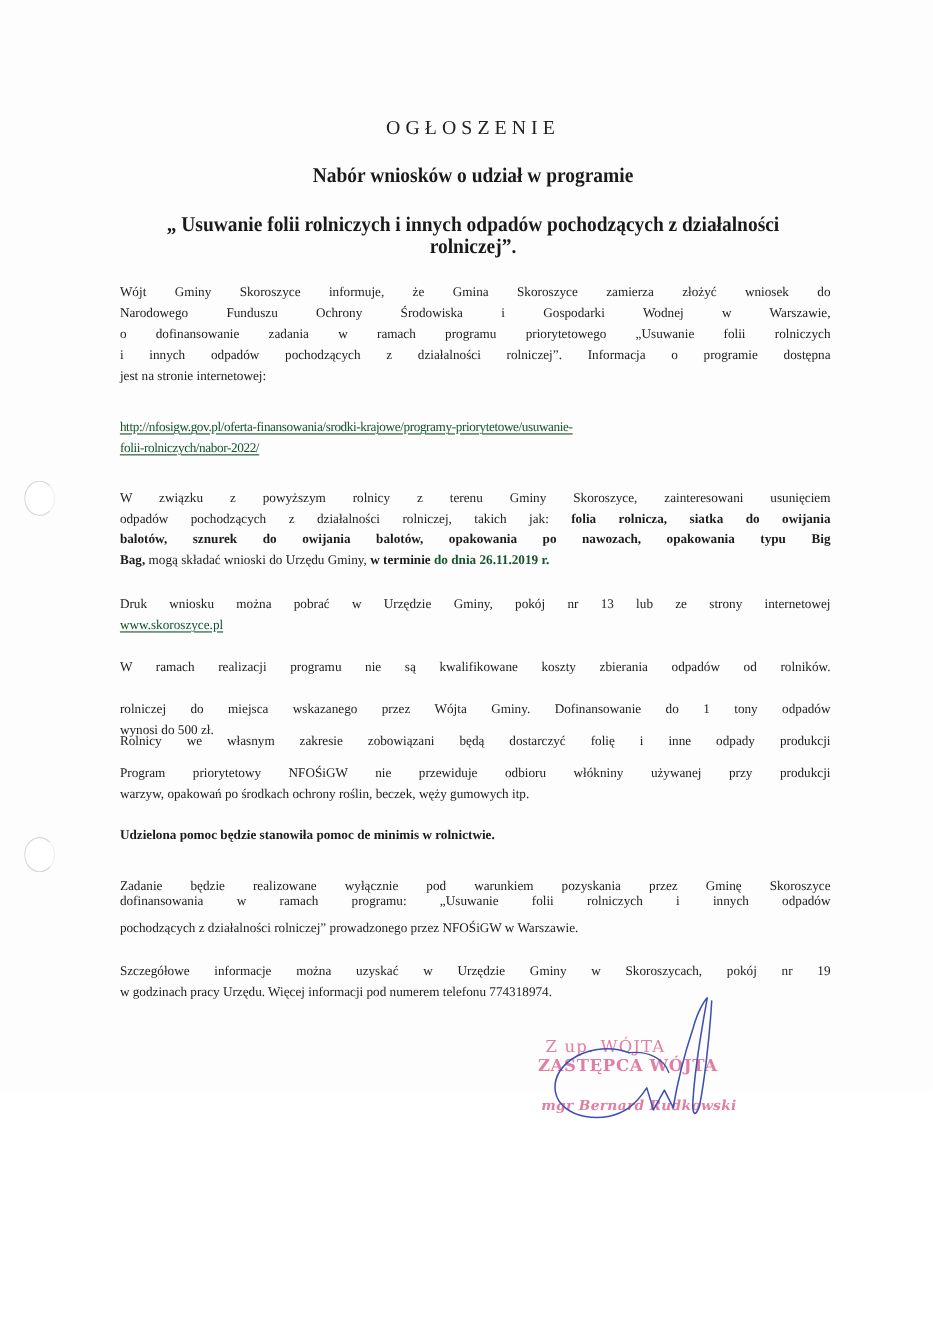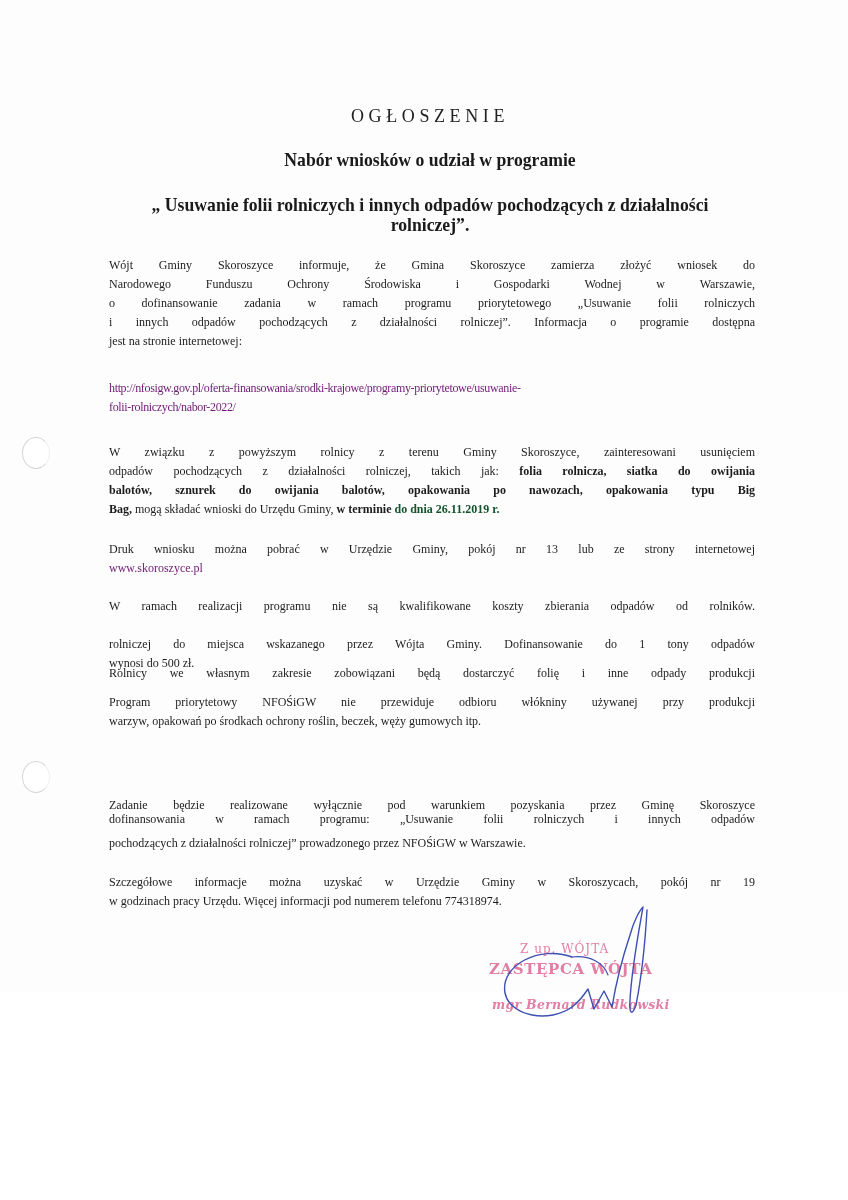--- a/index.html
+++ b/index.html
@@ -15,23 +15,23 @@
   .center { position: absolute; left: 100px; width: 660px; text-align: center; white-space: nowrap; }
   .title { top: 106px; font-size: 18px; letter-spacing: 4.6px; font-weight: normal; color: #222; }
   .subtitle { font-weight: bold; font-size: 19px; color: #1a1a1a; transform: scaleX(0.93); transform-origin: center; }
   .line {
     position: absolute; left: 109px; width: 646px; font-size: 12px; line-height: 19px; height: 19px;
     white-space: nowrap; overflow: visible; color: #1c1c1c;
   }
   .j { text-align: justify; text-align-last: justify; white-space: normal; }
   .b { font-weight: bold; }
   .red { color: #14532d; font-weight: bold; }
-  .link { color: #701a75; text-decoration-thickness: 1px; text-underline-offset: 2px; }
+  .link { color: #14532d; text-decoration: underline; text-decoration-thickness: 1px; text-underline-offset: 2px; }
   .stamp { position: absolute; color: #e27ea3; font-family: "DejaVu Serif", serif; white-space: nowrap; }
-  .stamp1 { left: 520px; top: 942px; font-size: 12px; letter-spacing: 1px; }
+  .stamp1 { left: 496px; top: 942px; font-size: 15px; letter-spacing: 1px; }
   .stamp2 { left: 489px; top: 960px; font-size: 15px; font-weight: bold; letter-spacing: 0.6px; }
   .stamp3 { left: 492px; top: 997px; font-size: 12.5px; font-style: italic; font-weight: bold; letter-spacing: 0.3px; }
   .signature { position: absolute; left: 480px; top: 905px; width: 220px; height: 130px; }
 </style>
 </head>
 <body>
 
 <div class="page">
 
   <div class="hole" style="left:22px; top:437px;"></div>
@@ -77,20 +77,21 @@
     <div class="line j" style="top:616px;margin-top:48px;">Rolnicy we własnym zakresie zobowiązani będą dostarczyć folię i inne odpady produkcji</div>
     <div class="line j" style="top:635px;">rolniczej do miejsca wskazanego przez Wójta Gminy.  Dofinansowanie do  1 tony odpadów</div>
     <div class="line" style="top:654px;">wynosi do 500 zł.</div>
   </div>
 
   <div>
     <div class="line j" style="top:693px;">Program priorytetowy NFOŚiGW nie przewiduje odbioru włókniny używanej przy produkcji</div>
     <div class="line" style="top:712px;">warzyw, opakowań po środkach ochrony roślin, beczek, węży gumowych itp.</div>
   </div>
 
+  <div class="line b" style="top:750px;">Udzielona pomoc będzie stanowiła pomoc de minimis w rolnictwie.</div>
 
   <div>
     <div class="line j" style="top:796px;">Zadanie będzie realizowane wyłącznie pod warunkiem pozyskania przez Gminę Skoroszyce</div>
     <div class="line j" style="top:775px;margin-top:35px;">dofinansowania w ramach programu: „Usuwanie folii rolniczych i innych odpadów</div>
     <div class="line" style="top:834px;">pochodzących z działalności rolniczej” prowadzonego przez NFOŚiGW w Warszawie.</div>
   </div>
 
   <div>
     <div class="line j" style="top:873px;">Szczegółowe informacje można uzyskać w Urzędzie Gminy w Skoroszycach, pokój nr 19</div>
     <div class="line" style="top:892px;">w godzinach pracy Urzędu. Więcej informacji pod numerem telefonu 774318974.</div>

